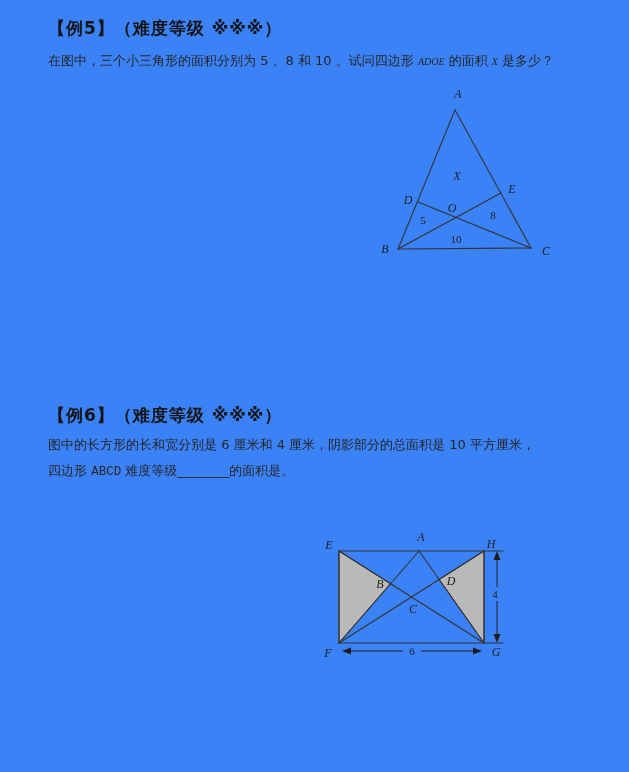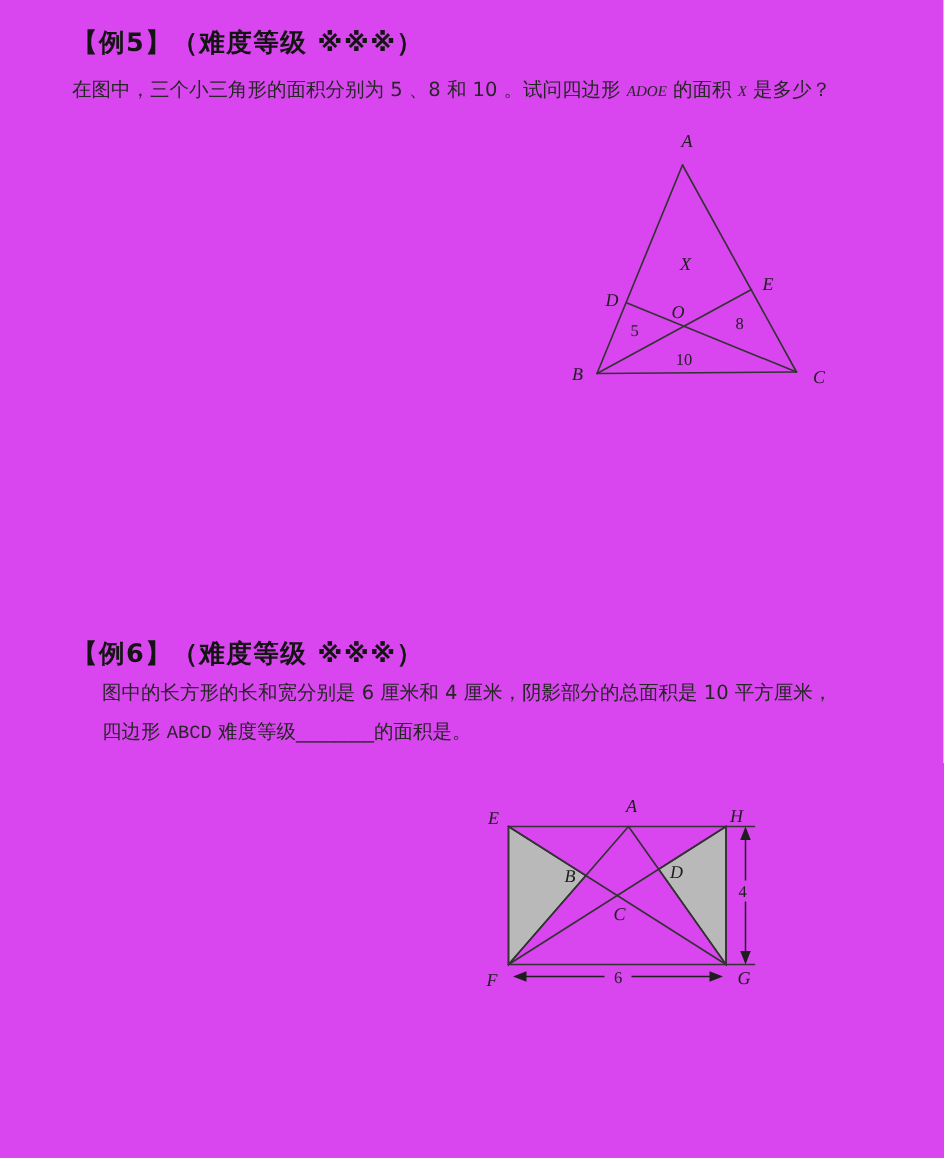--- a/index.html
+++ b/index.html
@@ -1,17 +1,17 @@
 <!DOCTYPE html>
 <html><head>
 <meta charset="utf-8">
 <style>
   html,body{margin:0;padding:0;background:#ffffff;}
   #page{
-    position:relative;width:629px;height:772px;background:#d946ef;
+    position:relative;width:629px;height:772px;background:#3b82f6;
     font-family:"DejaVu Sans",sans-serif;color:#2a2a2a;overflow:hidden;
   }
   .heading{
     position:absolute;left:48px;font-size:17px;font-weight:700;color:#141414;
     letter-spacing:1px;font-family:"DejaVu Sans",sans-serif;white-space:nowrap;
   }
   .bodytext{
     position:absolute;left:48px;font-size:13px;line-height:26px;color:#262626;
     font-family:"DejaVu Sans",sans-serif;white-space:nowrap;
   }
@@ -48,23 +48,23 @@
       <text class="ptlabel" x="48" y="119" text-anchor="middle">D</text>
       <text class="ptlabel" x="152" y="108" text-anchor="middle">E</text>
       <text class="ptlabel" x="92" y="127" text-anchor="middle">O</text>
       <text class="ptlabel" x="97" y="95" text-anchor="middle">X</text>
       <text class="numlabel" x="63" y="139" text-anchor="middle">5</text>
       <text class="numlabel" x="133" y="134" text-anchor="middle">8</text>
       <text class="numlabel" x="96" y="158" text-anchor="middle">10</text>
     </svg>
   </div>
 
-  <div class="heading" style="top:424px;">【例6】（难度等级 ※※※）</div>
+  <div class="heading" style="top:404px;">【例6】（难度等级 ※※※）</div>
 
-  <div class="bodytext" style="top:450px;margin-left:20px;">
+  <div class="bodytext" style="top:432px;">
     <span>图中的长方形的长和宽分别是 6 厘米和 4 厘米，阴影部分的总面积是 10 平方厘米，</span><br>
     <span>四边形 </span><span class="mono">ABCD</span><span> 难度等级</span><span>________</span><span>的面积是。</span>
   </div>
 
   <div class="figwrap" style="left:315px;top:530px;">
     <svg width="200" height="135" viewBox="0 0 200 135">
 
       <polygon points="24,21 75.6,53.7 24,113" fill="#b9b9b9" stroke="#333333" stroke-width="1"></polygon>
       <polygon points="169,21 124.1,49.5 169,113" fill="#b9b9b9" stroke="#333333" stroke-width="1"></polygon>
       <g stroke="#333333" stroke-width="1.1" fill="none" stroke-linecap="round">

